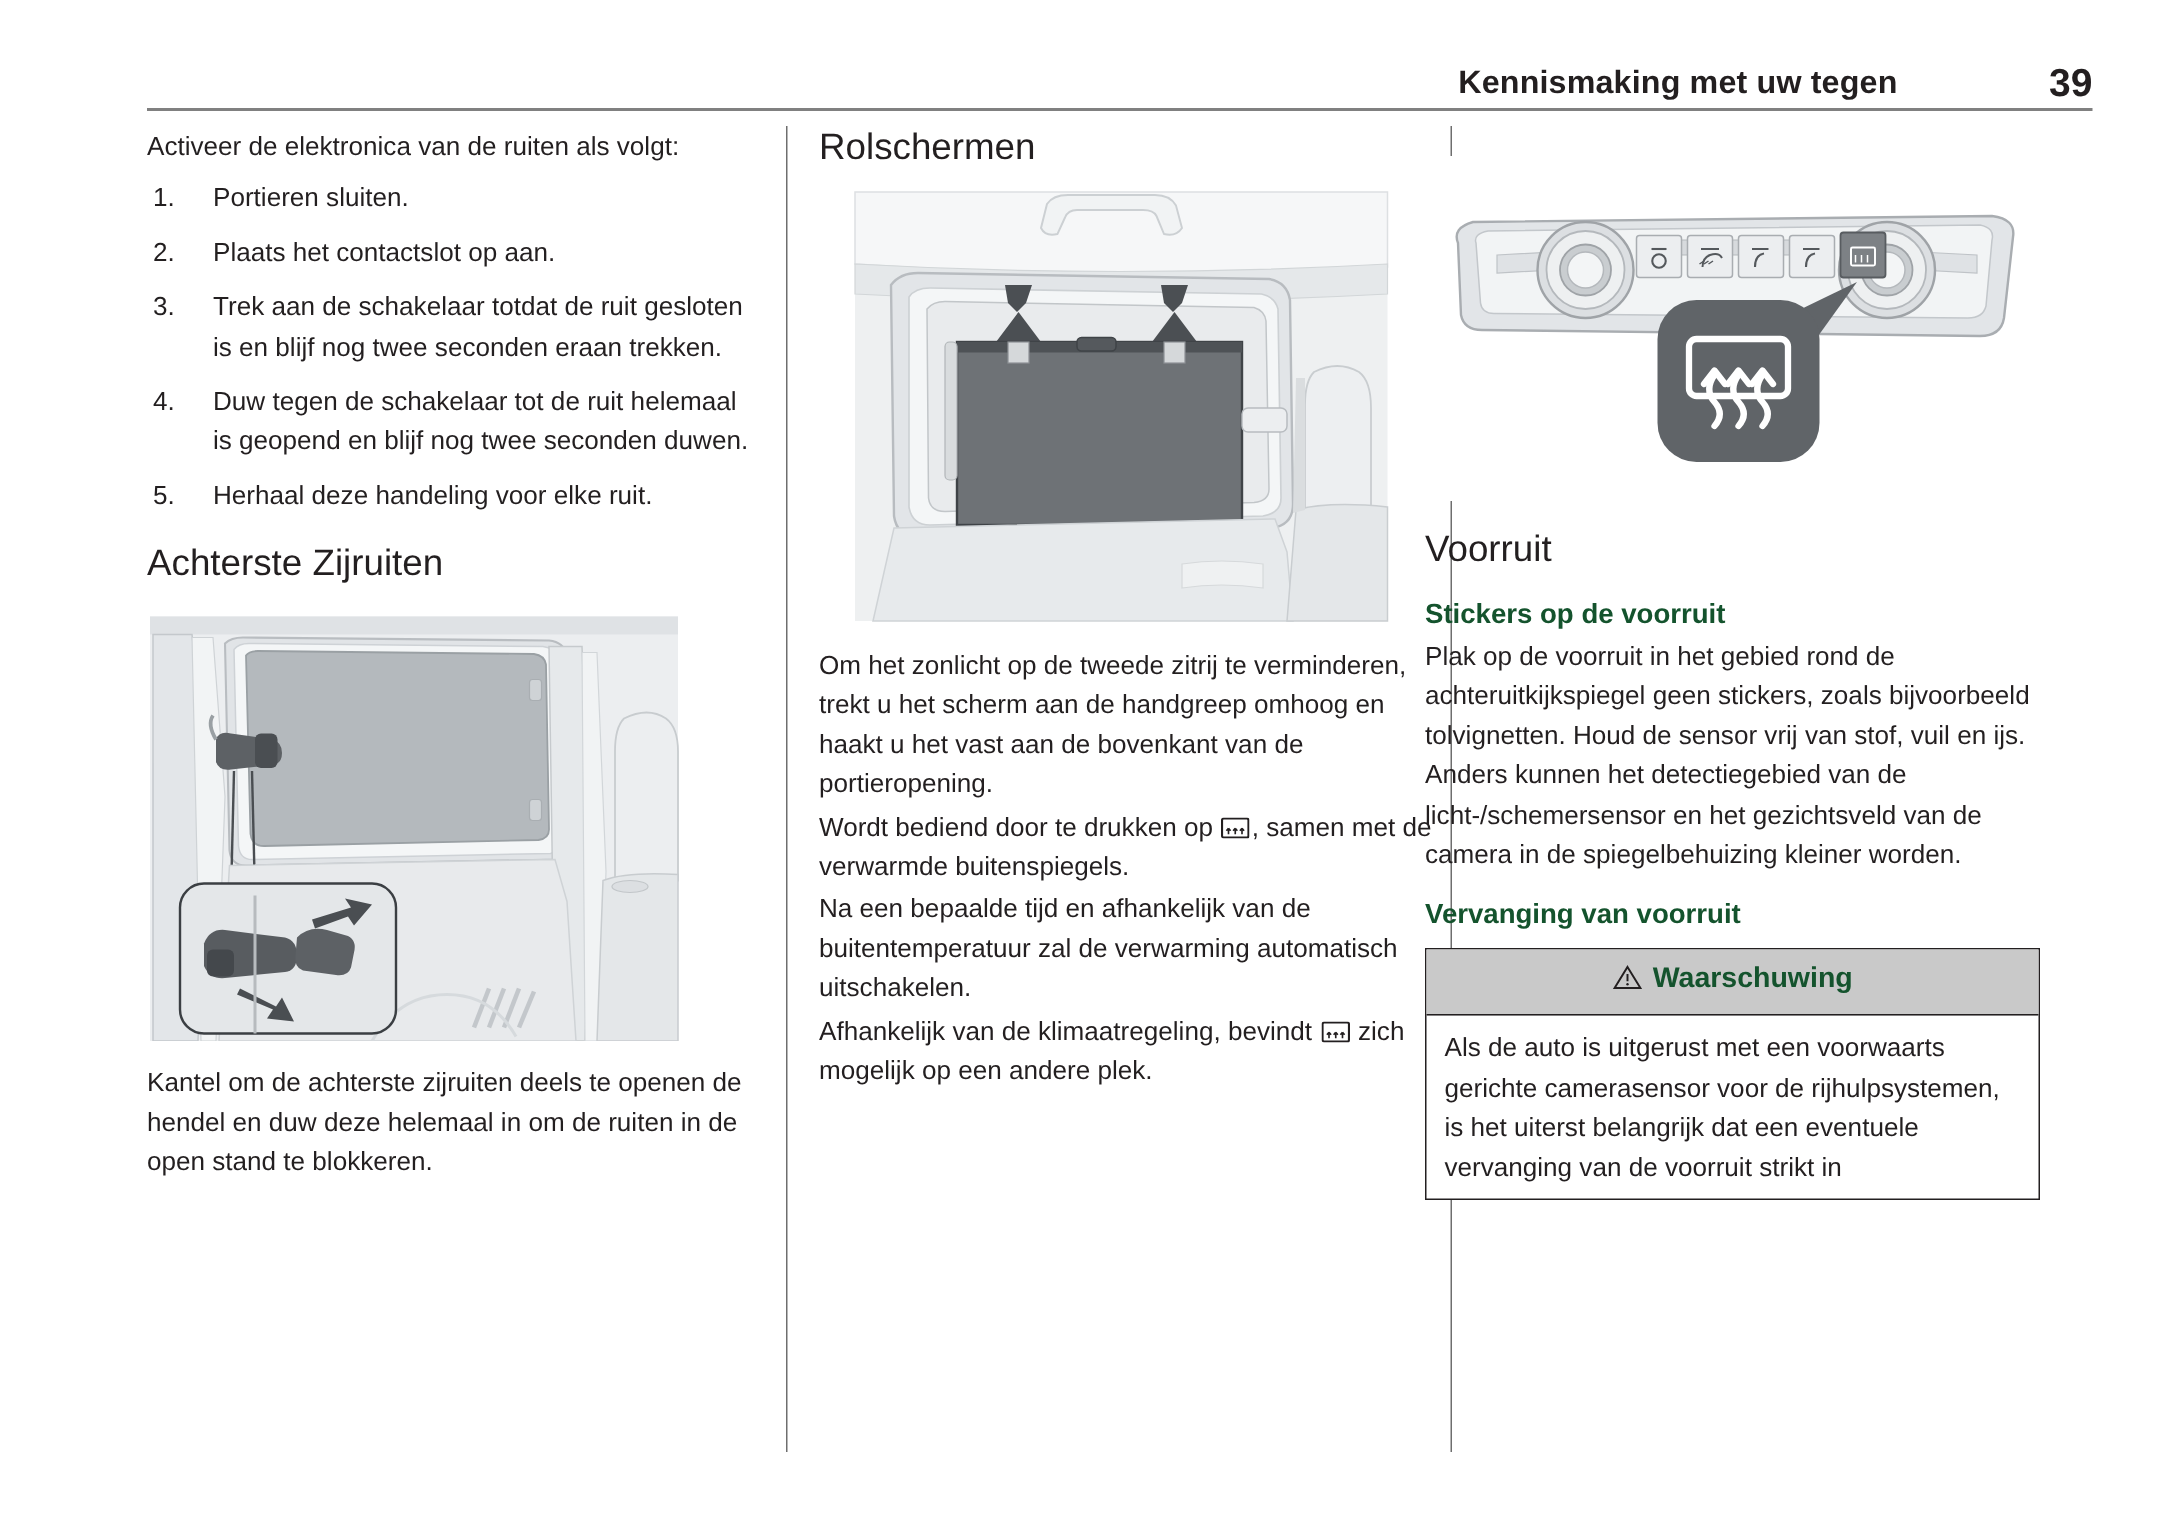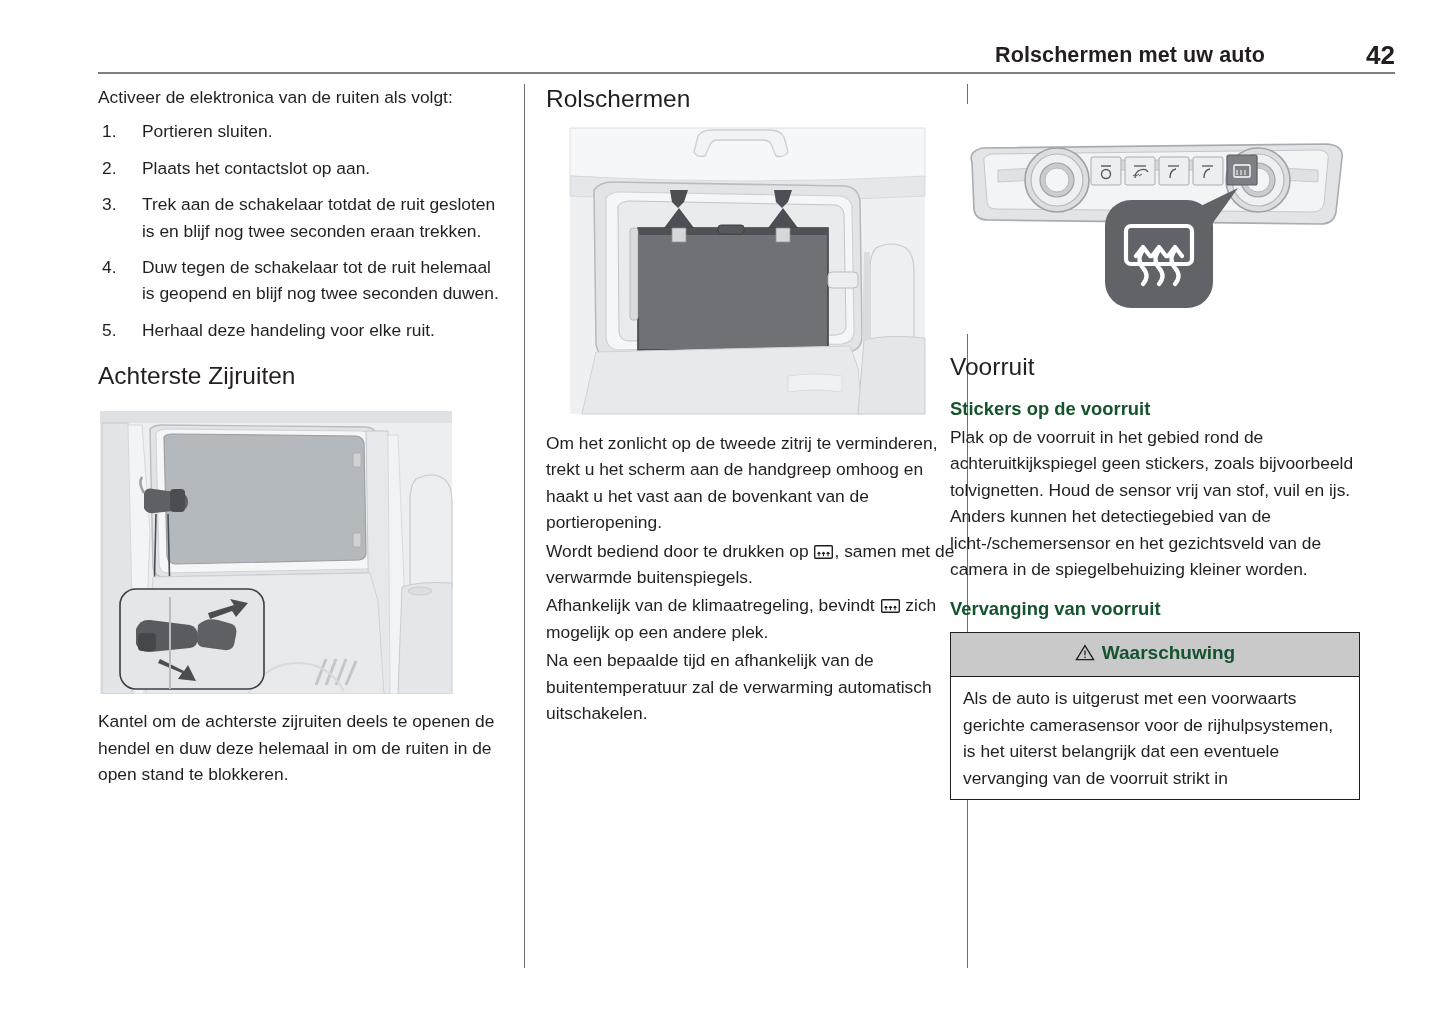--- a/index.html
+++ b/index.html
@@ -171,22 +171,22 @@
     line-height: 26.4px;
   }
   .warnbox-body p { margin: 0; }
 </style>
 </head>
 <body>
 
 <div class="page">
 
   <div class="page-header">
-    <div class="header-title">Rolschermen met uw auto</div>
-    <div class="header-pageno">42</div>
+    <div class="header-title">Kennismaking met uw tegen</div>
+    <div class="header-pageno">39</div>
     <div class="rule"></div>
   </div>
 
   <div class="columns">
 
     <div class="col-divider divider-1"></div>
     <div class="col-divider divider-2"></div>
 
     <div class="col col-1">
 
@@ -323,28 +323,28 @@
       <p class="body">Om het zonlicht op de tweede zitrij te verminderen, trekt u het scherm aan de handgreep omhoog en haakt u het vast aan de bovenkant van de portieropening.</p>
 
 
       <p class="body"><span>Wordt bediend door te drukken op </span><span class="glyph-defrost"><svg width="19" height="14" viewBox="0 0 19 14">
               <rect x="0.7" y="0.7" width="17.6" height="12.6" rx="1" fill="none" stroke="#231f20" stroke-width="1.4"></rect>
               <path d="M5 11.2 Q5 8.6 5 7.2 M5 7.2 L3.6 8.8 M5 7.2 L6.4 8.8" stroke="#231f20" stroke-width="1.1" fill="none"></path>
               <path d="M9.5 11.2 Q9.5 8.6 9.5 7.2 M9.5 7.2 L8.1 8.8 M9.5 7.2 L10.9 8.8" stroke="#231f20" stroke-width="1.1" fill="none"></path>
               <path d="M14 11.2 Q14 8.6 14 7.2 M14 7.2 L12.6 8.8 M14 7.2 L15.4 8.8" stroke="#231f20" stroke-width="1.1" fill="none"></path>
             </svg></span><span>, samen met de verwarmde buitenspiegels.</span></p>
 
+      <p class="body">Na een bepaalde tijd en afhankelijk van de buitentemperatuur zal de verwarming automatisch uitschakelen.</p>
+
       <p class="body"><span>Afhankelijk van de klimaatregeling, bevindt </span><span class="glyph-defrost"><svg width="19" height="14" viewBox="0 0 19 14">
               <rect x="0.7" y="0.7" width="17.6" height="12.6" rx="1" fill="none" stroke="#231f20" stroke-width="1.4"></rect>
               <path d="M5 11.2 Q5 8.6 5 7.2 M5 7.2 L3.6 8.8 M5 7.2 L6.4 8.8" stroke="#231f20" stroke-width="1.1" fill="none"></path>
               <path d="M9.5 11.2 Q9.5 8.6 9.5 7.2 M9.5 7.2 L8.1 8.8 M9.5 7.2 L10.9 8.8" stroke="#231f20" stroke-width="1.1" fill="none"></path>
               <path d="M14 11.2 Q14 8.6 14 7.2 M14 7.2 L12.6 8.8 M14 7.2 L15.4 8.8" stroke="#231f20" stroke-width="1.1" fill="none"></path>
             </svg></span><span> zich mogelijk op een andere plek.</span></p>
-
-      <p class="body">Na een bepaalde tijd en afhankelijk van de buitentemperatuur zal de verwarming automatisch uitschakelen.</p>
     </div>
 
     <div class="col col-3">
 
       <div class="figure" style="margin-top:20px">
         <svg width="410" height="230" viewBox="0 0 410 230">
           <rect x="0" y="0" width="410" height="230" fill="#ffffff"></rect>
 
           <path d="M22 58 Q18 48 32 44 L378 40 Q394 42 392 54 L386 108 Q384 120 370 120 L38 116 Q26 116 24 106 Z" fill="#e2e5e8" stroke="#a9adb1" stroke-width="1.6"></path>
           <path d="M34 58 Q32 52 42 50 L370 46 Q380 48 378 56 L374 100 Q372 108 362 108 L46 105 Q38 105 37 98 Z" fill="#f2f4f5" stroke="#c3c7cb" stroke-width="1"></path>

